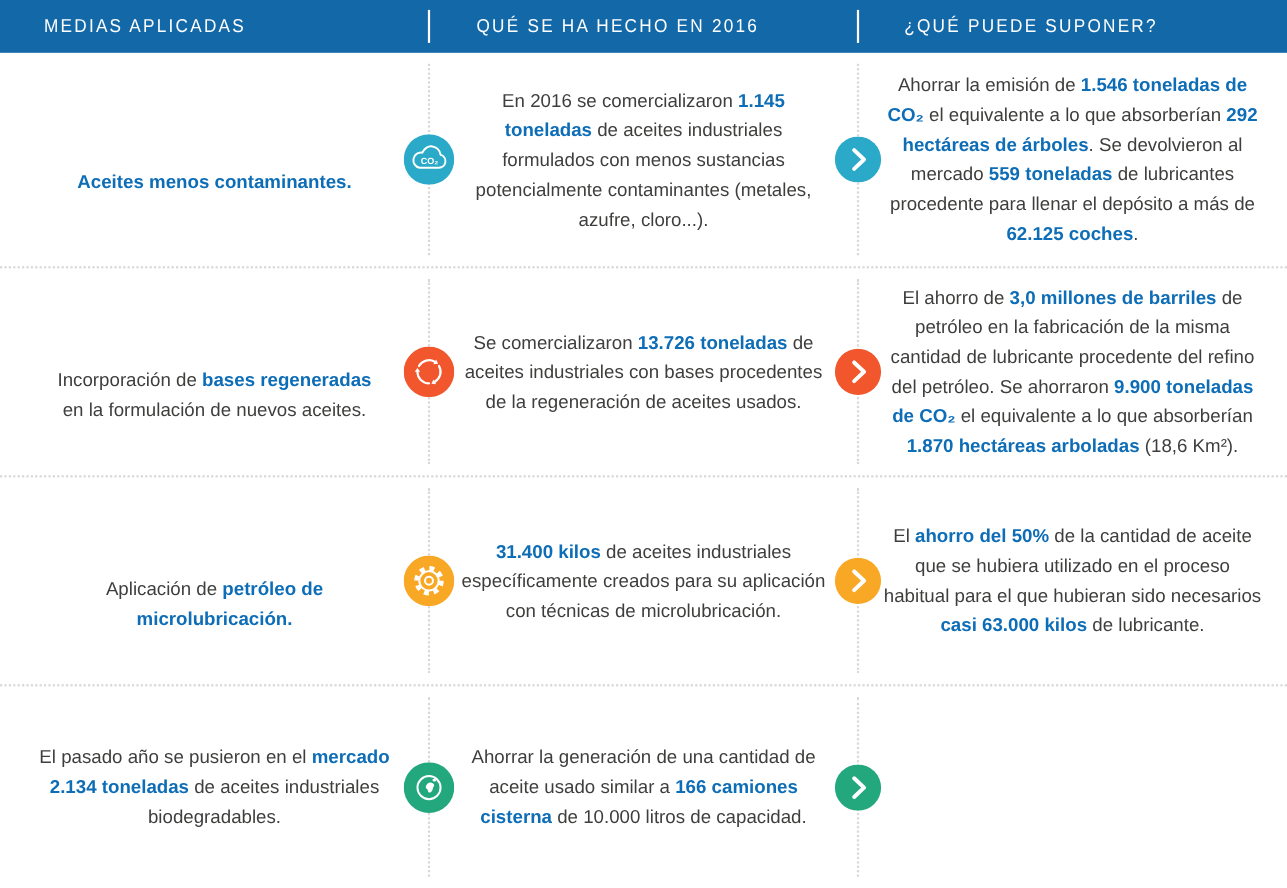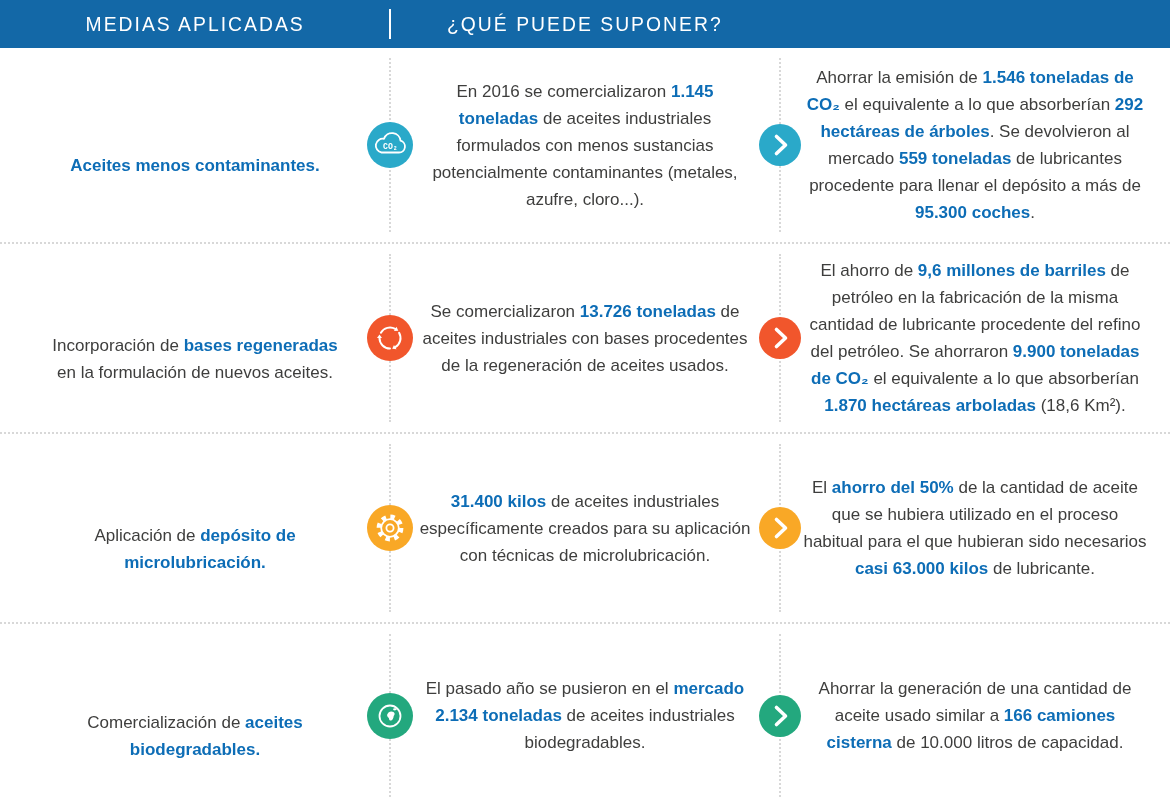--- a/index.html
+++ b/index.html
@@ -4,23 +4,23 @@
 <style>
   html,body { margin:0; padding:0; }
   body {
     width:1170px; height:807px; background:#ffffff; overflow:hidden;
     font-family:"Liberation Sans", sans-serif;
     -webkit-font-smoothing:antialiased;
   }
   
   .header { display:flex; height:48px; background:#1368a7; }
   .hcol {
-    width:390px; position:relative; display:flex; align-items:center; justify-content:center;
-    color:#ffffff; font-size:21px; letter-spacing:2.2px; font-weight:400;
-    text-transform:uppercase; transform-origin:center; 
+    width:390px; position:relative; display:flex; align-items:center; 
+    color:#ffffff; font-size:17px; letter-spacing:2.2px; font-weight:400;
+    text-transform:uppercase; transform-origin:center;margin-left:32px; 
   }
   .hcol span{ transform:scaleX(.92); display:inline-block; white-space:nowrap; }
   .hdiv { position:absolute; right:-1px; top:9px; height:30px; width:2px; background:#ffffff; }
   
   .row { position:relative; display:flex; box-sizing:border-box; }
   .row-1 { height:194px; }
   .row-2 { height:190px; border-top:2px dotted #d8d8d8; }
   .row-3 { height:190px; border-top:2px dotted #d8d8d8; }
   .row-4 { height:185px; border-top:2px dotted #d8d8d8; }
   .vline { position:absolute; top:10px; bottom:10px; width:0; border-left:2px dotted #d8d8d8; }
@@ -28,52 +28,56 @@
   .vline-2 { left:779px; }
   .cell { width:390px; display:flex; align-items:center; justify-content:center; }
   .cell p { margin:0; text-align:center; font-size:17px; line-height:27px; color:#3e3e3d; }
   .cell-measure p { max-width:295px;margin-top:41px; }
   .cell-done p { max-width:332px;text-align:center; }
   .cell-impact p { max-width:350px; }
   .hl { color:#0d6db6; font-weight:bold; }
   
   .icon-badge {
     position:absolute; left:367px; top:50%; margin-top:-23px;
-    width:46px; height:46px; z-index:2;font-family:Liberation Mono, monospace;
+    width:46px; height:46px; z-index:2;
   }
   .chevron-badge {
     position:absolute; left:759px; top:50%; margin-top:-21px;
     width:42px; height:42px; z-index:2;
   }
   .icon-badge svg, .chevron-badge svg { display:block; width:100%; height:100%; }
 </style>
 </head>
 <body>
 
 <div class="header">
   <div class="hcol">
     <span>MEDIAS APLICADAS</span>
+    <i class="hdiv"></i>
+  </div>
+  <div class="hcol">
+    <span>QUÉ SE HA HECHO EN 2016</span>
     <i class="hdiv"></i>
   </div>
   <div class="hcol">
     <span>¿QUÉ PUEDE SUPONER?</span>
   </div>
 </div>
 
 <div class="row row-1">
   <i class="vline vline-1"></i>
   <i class="vline vline-2"></i>
   <div class="cell cell-measure">
       <p><span class="hl">Aceites menos contaminantes.</span></p>
     </div>
   <div class="cell cell-done">
       <p><span>En 2016 se comercializaron </span><span class="hl">1.145 toneladas</span><span> de aceites industriales formulados con menos sustancias potencialmente contaminantes (metales, azufre, cloro...).</span></p>
     </div>
   <div class="cell cell-impact">
-      <p><span>Ahorrar la emisión de </span><span class="hl">1.546 toneladas de CO₂</span><span> el equivalente a lo que absorberían </span><span class="hl">292 hectáreas de árboles</span><span>. Se devolvieron al mercado </span><span class="hl">559 toneladas</span><span> de lubricantes procedente para llenar el depósito a más de </span><span class="hl">95.300 coches</span><span>.</span></p>
+      <p><span>Ahorrar la emisión de </span><span class="hl">1.546 toneladas de CO₂</span><span> el equivalente a lo que absorberían </span><span class="hl">292 hectáreas de árboles</span><span>. Se devolvieron al mercado </span><span class="hl">559 toneladas</span><span> de lubricantes procedente para llenar el depósito a más de </span><span class="hl">62.125 coches</span><span>.</span></p>
     </div>
   <div class="icon-badge">
     <svg viewBox="0 0 46 46">
       <circle cx="23" cy="23" r="23" fill="#2aa9c9"></circle>
       <path d="M14.5 30.5h17.5a6 6 0 0 0 1.5-11.8A8.5 8.5 0 0 0 17 16.8 6.3 6.3 0 0 0 14.5 30.5z" fill="none" stroke="#ffffff" stroke-width="1.8" stroke-linejoin="round"></path>
       <text x="23.4" y="27.2" text-anchor="middle" font-size="8.2" font-weight="bold" fill="#ffffff">CO₂</text>
     </svg>
   </div>
   <div class="chevron-badge">
     <svg viewBox="0 0 42 42">
@@ -86,21 +90,21 @@
 <div class="row row-2">
   <i class="vline vline-1"></i>
   <i class="vline vline-2"></i>
   <div class="cell cell-measure">
       <p><span>Incorporación de </span><span class="hl">bases regeneradas</span><span> en la formulación de nuevos aceites.</span></p>
     </div>
   <div class="cell cell-done">
       <p><span>Se comercializaron </span><span class="hl">13.726 toneladas</span><span> de aceites industriales con bases procedentes de la regeneración de aceites usados.</span></p>
     </div>
   <div class="cell cell-impact">
-      <p><span>El ahorro de </span><span class="hl">9,6 millones de barriles</span><span> de petróleo en la fabricación de la misma cantidad de lubricante procedente del refino del petróleo. Se ahorraron </span><span class="hl">9.900 toneladas de CO₂</span><span> el equivalente a lo que absorberían </span><span class="hl">1.870 hectáreas arboladas</span><span> (18,6 Km²).</span></p>
+      <p><span>El ahorro de </span><span class="hl">3,0 millones de barriles</span><span> de petróleo en la fabricación de la misma cantidad de lubricante procedente del refino del petróleo. Se ahorraron </span><span class="hl">9.900 toneladas de CO₂</span><span> el equivalente a lo que absorberían </span><span class="hl">1.870 hectáreas arboladas</span><span> (18,6 Km²).</span></p>
     </div>
   <div class="icon-badge">
     <svg viewBox="0 0 46 46">
       <circle cx="23" cy="23" r="23" fill="#f1562c"></circle>
       <g id="rseg">
         <path d="M13.9 17.75 A10.5 10.5 0 0 1 28.25 13.9" fill="none" stroke="#ffffff" stroke-width="2" stroke-linecap="round"></path>
         <path d="M31.3 15.65 L27 16.07 L29.5 11.73 Z" fill="#ffffff"></path>
       </g>
       <use href="#rseg" transform="rotate(120 23 23)"></use>
       <use href="#rseg" transform="rotate(240 23 23)"></use>
@@ -111,21 +115,21 @@
       <circle cx="21" cy="21" r="21" fill="#f1562c"></circle>
       <polyline points="17.5,12.5 26.5,21 17.5,29.5" fill="none" stroke="#ffffff" stroke-width="3.6" stroke-linecap="round" stroke-linejoin="round"></polyline>
     </svg>
   </div>
 </div>
 
 <div class="row row-3">
   <i class="vline vline-1"></i>
   <i class="vline vline-2"></i>
   <div class="cell cell-measure">
-      <p><span>Aplicación de </span><span class="hl">depósito de microlubricación.</span></p>
+      <p><span>Aplicación de </span><span class="hl">petróleo de microlubricación.</span></p>
     </div>
   <div class="cell cell-done">
       <p><span class="hl">31.400 kilos</span><span> de aceites industriales específicamente creados para su aplicación con técnicas de microlubricación.</span></p>
     </div>
   <div class="cell cell-impact">
       <p><span>El </span><span class="hl">ahorro del 50%</span><span> de la cantidad de aceite que se hubiera utilizado en el proceso habitual para el que hubieran sido necesarios </span><span class="hl">casi 63.000 kilos</span><span> de lubricante.</span></p>
     </div>
   <div class="icon-badge">
     <svg viewBox="0 0 46 46">
       <circle cx="23" cy="23" r="23" fill="#f9a826"></circle>
@@ -138,23 +142,20 @@
     <svg viewBox="0 0 42 42">
       <circle cx="21" cy="21" r="21" fill="#f9a826"></circle>
       <polyline points="17.5,12.5 26.5,21 17.5,29.5" fill="none" stroke="#ffffff" stroke-width="3.6" stroke-linecap="round" stroke-linejoin="round"></polyline>
     </svg>
   </div>
 </div>
 
 <div class="row row-4">
   <i class="vline vline-1"></i>
   <i class="vline vline-2"></i>
-  <div class="cell cell-measure">
-      <p><span>Comercialización de </span><span class="hl">aceites biodegradables.</span></p>
-    </div>
   <div class="cell cell-done">
       <p><span>El pasado año se pusieron en el </span><span class="hl">mercado 2.134 toneladas</span><span> de aceites industriales biodegradables.</span></p>
     </div>
   <div class="cell cell-impact">
       <p><span>Ahorrar la generación de una cantidad de aceite usado similar a </span><span class="hl">166 camiones cisterna</span><span> de 10.000 litros de capacidad.</span></p>
     </div>
   <div class="icon-badge">
     <svg viewBox="0 0 46 46">
       <circle cx="23" cy="23" r="23" fill="#23a87e"></circle>
       <circle cx="23" cy="23" r="10.5" fill="none" stroke="#ffffff" stroke-width="1.8"></circle>

